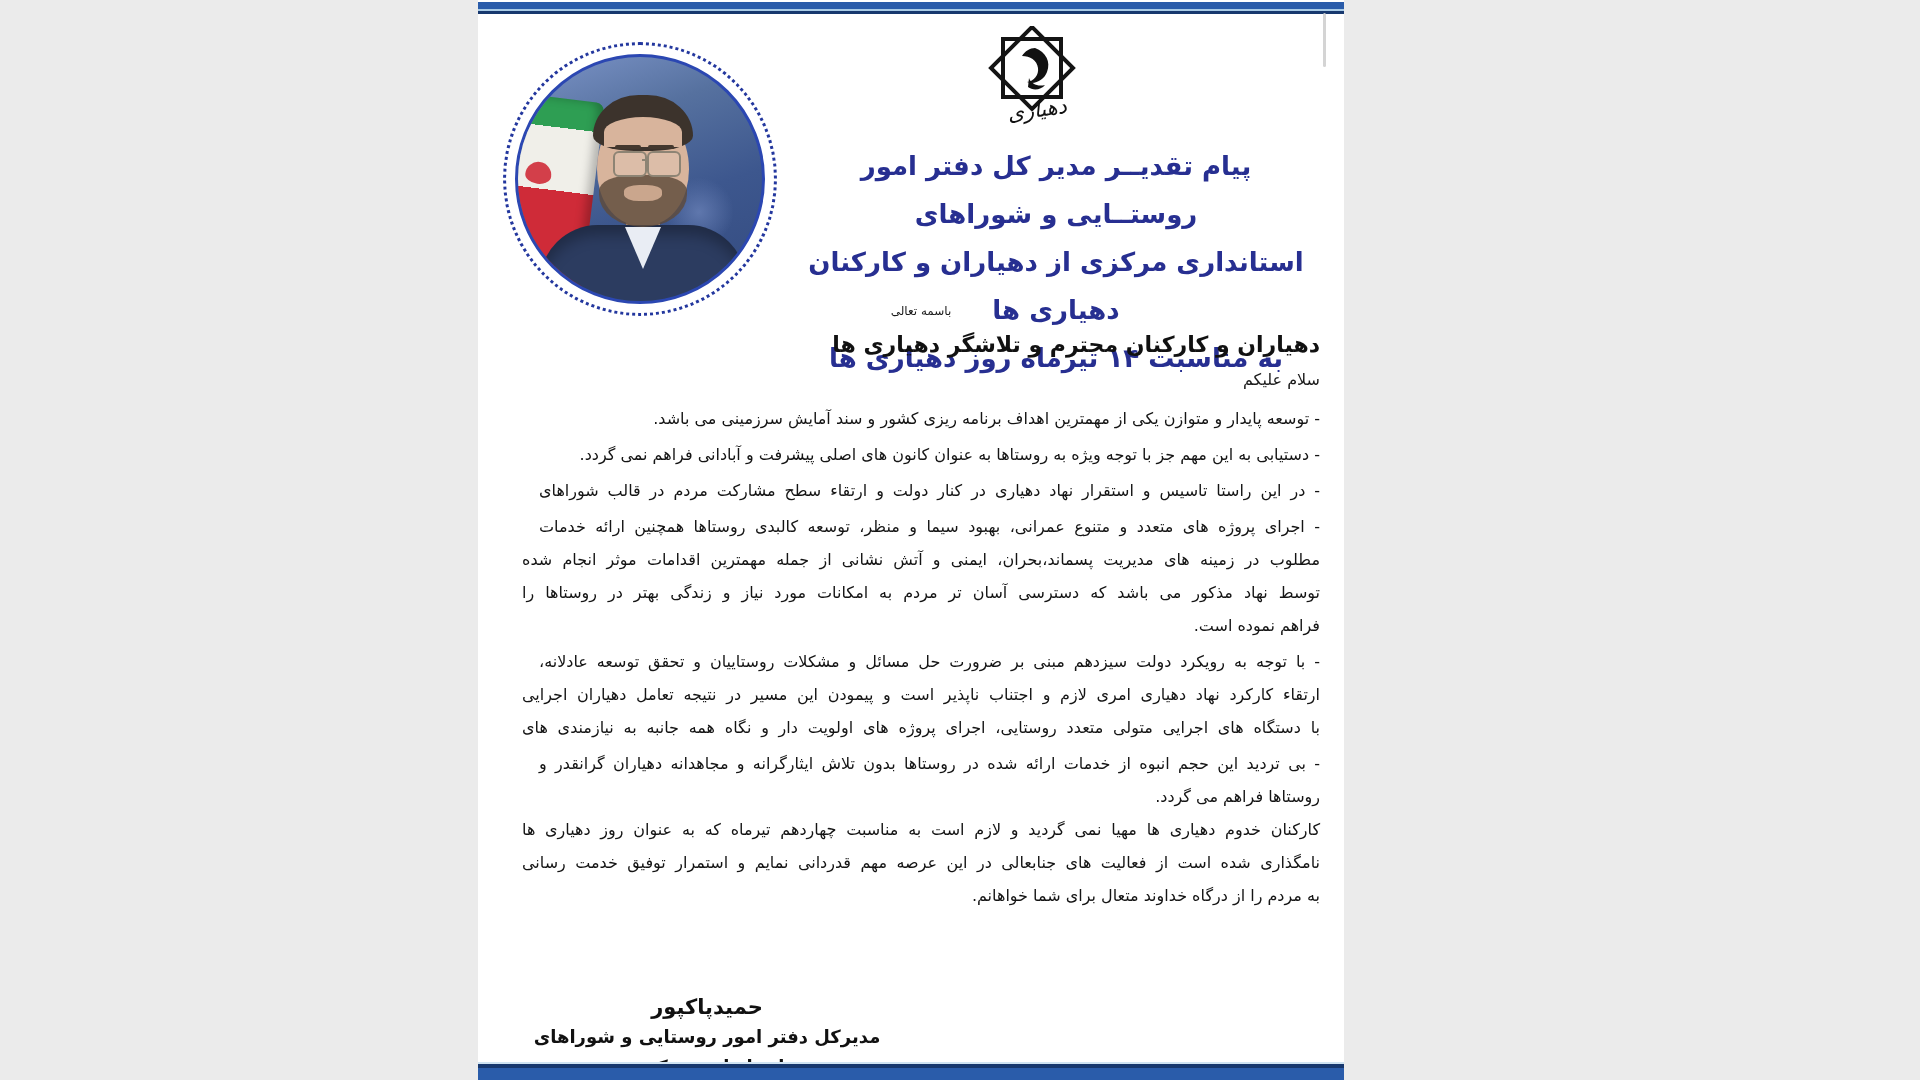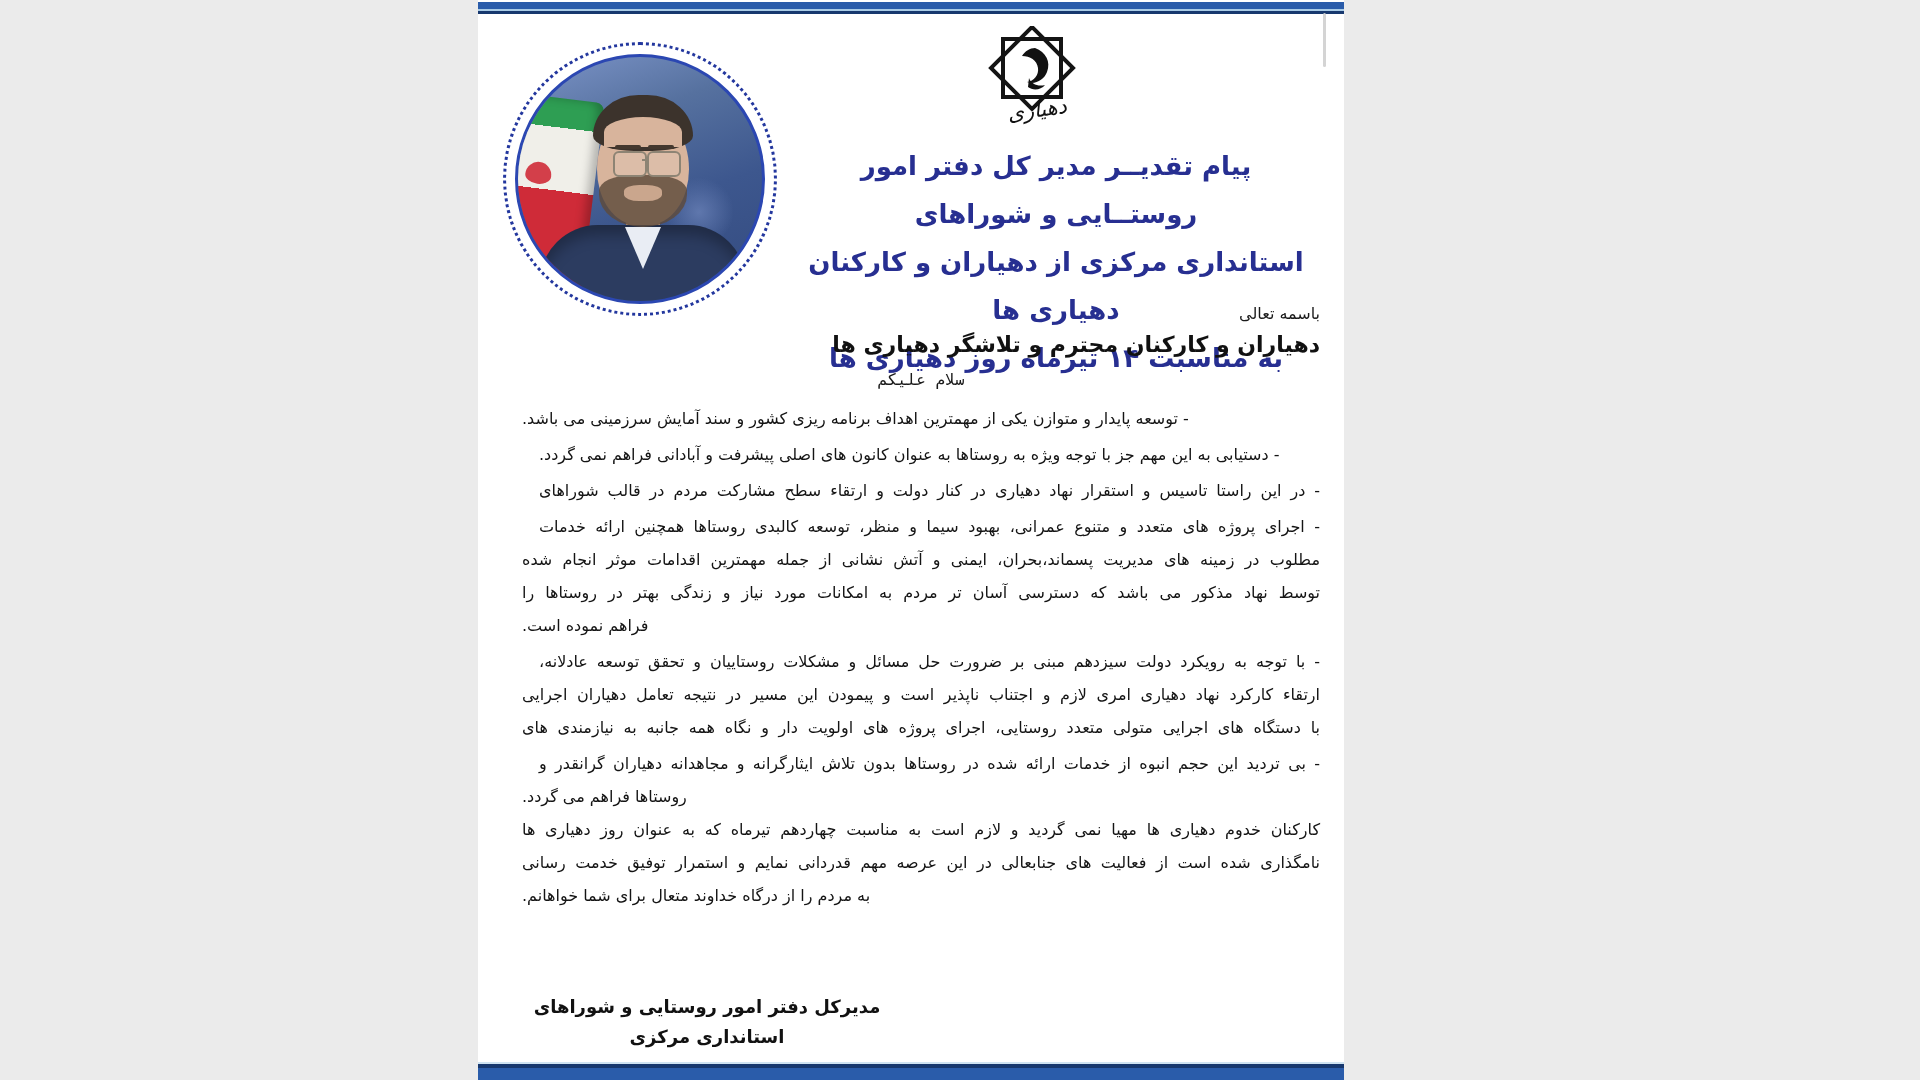--- a/index.html
+++ b/index.html
@@ -73,25 +73,25 @@
 
   
   .title-block{
     position:absolute;left:324px;top:142px;width:508px;
     direction:rtl;text-align:center;color:#272f91;font-weight:bold;
     font-size:26px;line-height:48px;
   }
 
   
   .rtl{direction:rtl;}
-  .basmala{position:absolute;left:44px;top:304px;width:798px;text-align:right;font-size:16px;color:#1a1a1a;}
+  .basmala{position:absolute;left:44px;top:304px;width:798px;text-align:center;font-size:12px;color:#1a1a1a;}
   .salutation{position:absolute;left:44px;top:332px;width:798px;text-align:right;font-size:22px;font-weight:bold;color:#111;}
-  .greeting{position:absolute;left:44px;top:370px;width:798px;text-align:center;font-size:16px;color:#1a1a1a;font-family:Liberation Mono, monospace;}
+  .greeting{position:absolute;left:44px;top:370px;width:798px;text-align:right;font-size:16px;color:#1a1a1a;}
   .bodytext{position:absolute;left:44px;top:402px;width:798px;color:#141414;font-size:16px;}
-  .bline{direction:rtl;text-align:left;line-height:33px;white-space:nowrap;}
+  .bline{direction:rtl;text-align:right;line-height:33px;white-space:nowrap;}
   .bline.just{text-align:justify;text-align-last:justify;white-space:normal;}
   .bline.pstart{margin-top:3px;margin-left:17px;}
 
   .signature{position:absolute;left:48px;top:992px;width:362px;text-align:center;direction:rtl;color:#111;}
   .sig-name{font-size:21px;font-weight:bold;line-height:30px;}
   .sig-title{font-size:18px;font-weight:bold;line-height:30px;}
 </style>
 </head>
 <body>
 
@@ -159,20 +159,21 @@
       <div class="bline just">ارتقاء کارکرد نهاد دهیاری امری لازم و اجتناب ناپذیر است و پیمودن این مسیر در نتیجه تعامل دهیاران اجرایی</div>
       <div class="bline just">با دستگاه های اجرایی متولی متعدد روستایی، اجرای پروژه های اولویت دار و نگاه همه جانبه به نیازمندی های</div>
       <div class="bline just pstart">- بی تردید این حجم انبوه از خدمات ارائه شده در روستاها بدون تلاش ایثارگرانه و مجاهدانه دهیاران گرانقدر و</div>
       <div class="bline">روستاها فراهم می گردد.</div>
       <div class="bline just">کارکنان خدوم دهیاری ها مهیا نمی گردید و لازم است به مناسبت چهاردهم تیرماه که به عنوان روز دهیاری ها</div>
       <div class="bline just">نامگذاری شده است از فعالیت های جنابعالی در این عرصه مهم قدردانی نمایم و استمرار توفیق خدمت رسانی</div>
       <div class="bline">به مردم را از درگاه خداوند متعال برای شما خواهانم.</div>
     </div>
 
   <div class="signature">
+    <div class="sig-name">حمیدپاکپور</div>
     <div class="sig-title">مدیرکل دفتر امور روستایی و شوراهای استانداری مرکزی</div>
   </div>
 
   <div class="bottombar">
     <div class="b0"></div>
     <div class="b3"></div>
     <div class="b1"></div>
   </div>
 </div>
 

